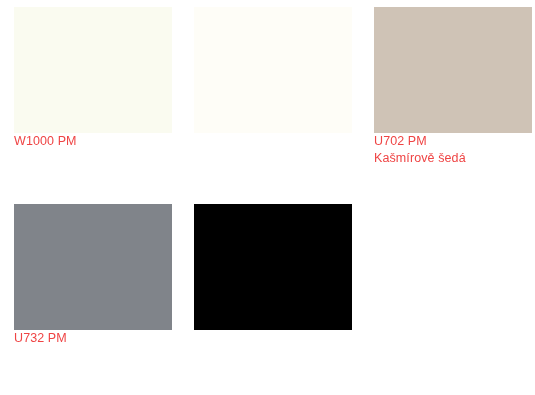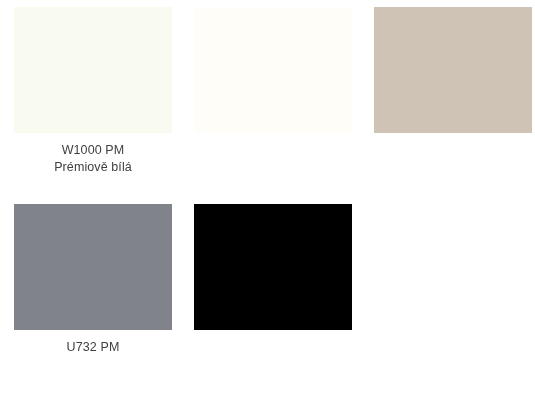--- a/index.html
+++ b/index.html
@@ -29,52 +29,54 @@
     display: flex;
     flex-direction: column;
     align-items: stretch;
   }
   .swatch-chip {
     width: 158px;
     height: 126px;
     flex: 0 0 126px;
   }
   .swatch-caption {
-    padding-top: 9px;
     font-size: 12.5px;
     line-height: 16.5px;
-    color: #404040;
+    color: #ef4444;
     letter-spacing: 0.1px;
-    text-align: center;
   }
   .caption-line {
     display: block;
     white-space: nowrap;
   }
 </style>
 </head>
 <body>
 
 <div class="palette-grid">
 
   <div class="swatch-cell">
     <div class="swatch-chip" style="background-color: rgb(250, 251, 240);"></div>
     <div class="swatch-caption">
       <span class="caption-line">W1000 PM</span>
-      <span class="caption-line">Prémiově bílá</span>
 
     </div>
   </div>
 
   <div class="swatch-cell">
     <div class="swatch-chip" style="background-color: rgb(254, 253, 247);"></div>
   </div>
 
   <div class="swatch-cell">
     <div class="swatch-chip" style="background-color: rgb(207, 195, 182);"></div>
+    <div class="swatch-caption">
+      <span class="caption-line">U702 PM</span>
+      <span class="caption-line">Kašmírově šedá</span>
+
+    </div>
   </div>
 
   <div class="swatch-cell">
     <div class="swatch-chip" style="background-color: rgb(128, 132, 138);"></div>
     <div class="swatch-caption">
       <span class="caption-line">U732 PM</span>
 
     </div>
   </div>
 

